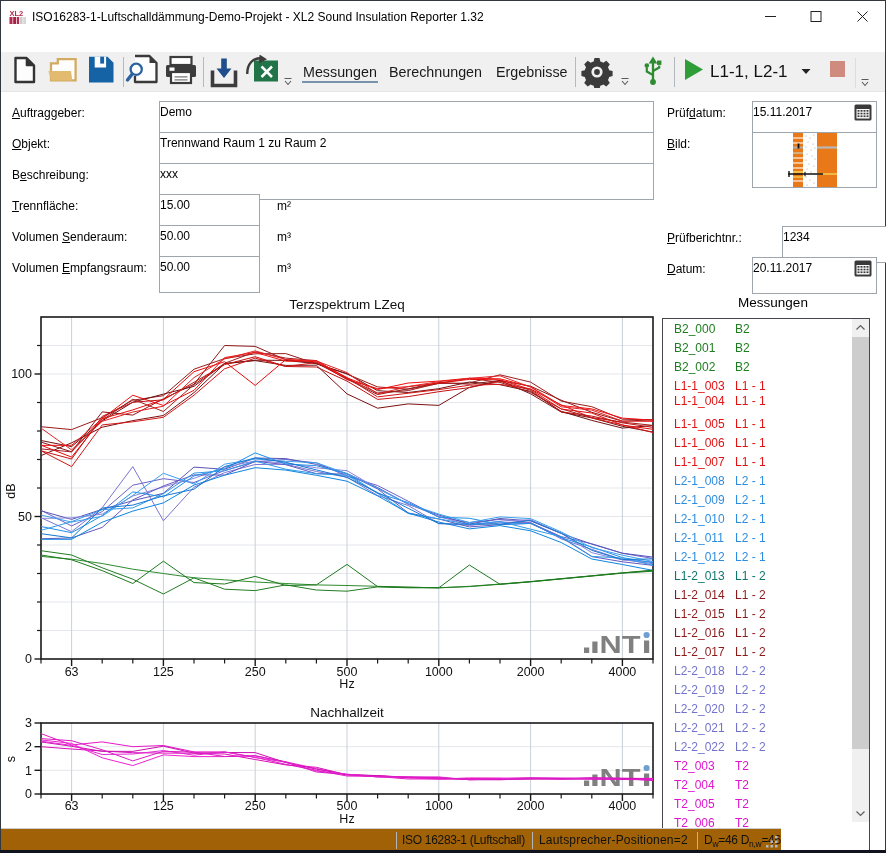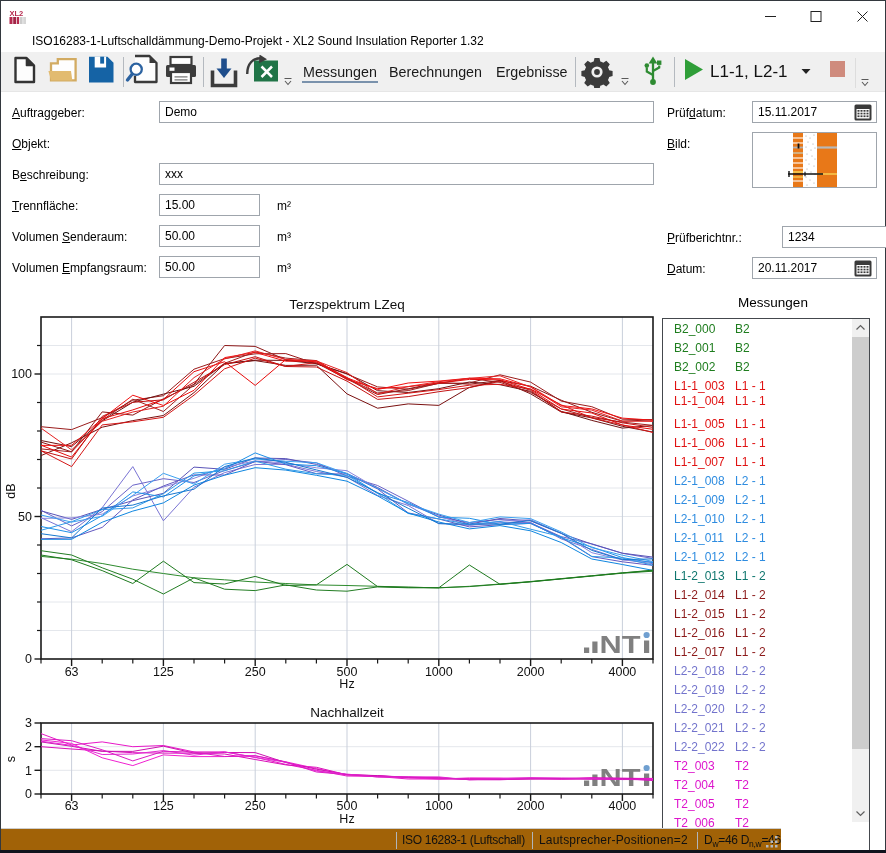--- a/index.html
+++ b/index.html
@@ -1,32 +1,32 @@
 <!DOCTYPE html>
 <html><head>
 <meta charset="utf-8">
 <style>
 * { margin:0; padding:0; box-sizing:border-box; }
 html,body { width:886px; height:853px; overflow:hidden; }
 body { font-family:"Liberation Sans", sans-serif; font-size:12px; color:#000; background:#fff; position:relative; }
 #win { position:absolute; left:0; top:0; width:886px; height:853px; border:1px solid #33383e; border-bottom:none; background:#fff; }
 #titlebar { position:absolute; left:0; top:0; width:884px; height:30px; background:#fff; }
-#title { position:absolute; left:31px; top:9px; font-size:12px; white-space:nowrap;margin-top:24px; }
+#title { position:absolute; left:31px; top:9px; font-size:12px; white-space:nowrap; }
 .winbtn { position:absolute; top:0; width:45px; height:30px; text-align:center; }
 #menubar { position:absolute; left:0; top:30px; width:884px; height:21px; background:#fff; }
 .mi { position:absolute; top:3px; font-size:12px; }
 #toolbar { position:absolute; left:0; top:51px; width:884px; height:40px; background:#f0f0f0; border-bottom:1px solid #e6e6e6; }
 .tsep { position:absolute; top:5px; width:1px; height:30px; background:#b4b9bf; }
 .tbtn { position:absolute; }
 .tab { position:absolute; top:12px; font-size:14.3px; color:#1a1a1a; }
 #tabline { position:absolute; left:301px; top:29px; width:76px; height:2px; background:#7a92ac; }
 .chev { position:absolute; }
 #seltext { position:absolute; left:709px; top:10px; font-size:17px; color:#111; }
 .label { position:absolute; font-size:12px; white-space:nowrap; }
-.input { position:absolute; height:22px; border:1px solid #9fa5ac; background:#fff; font-size:12px; line-height:20px; padding-left:5px; white-space:nowrap; }
+.input { position:absolute; height:37px; border:1px solid #9fa5ac; background:#fff; font-size:12px; line-height:20px; white-space:nowrap; }
 .unit { position:absolute; font-size:12px;padding-left:12px; }
 .cal { position:absolute; }
 #bildbox { position:absolute; left:751px; top:131px; width:125px; height:56px; border:1px solid #9fa5ac; background:#fff; }
 #c1 { position:absolute; left:0; top:290px; }
 #c2 { position:absolute; left:0; top:700px; }
 #listtitle { position:absolute; left:668px; top:294px; width:208px; text-align:center; font-size:13.5px; }
 #listbox { position:absolute; left:661px; top:317px; width:208px; height:635px; border:1px solid #44484d; background:#fff; overflow:hidden; }
 .lr { position:absolute; left:0; width:190px; height:19px; font-size:12px; line-height:19px; }
 .lr .c1 { position:absolute; left:11px; }
 .lr .c2 { position:absolute; left:72px; }
@@ -154,20 +154,21 @@
     <div class="tbtn" style="position:absolute;left:829px;top:9px;width:15px;height:16px;background:#cf8b7d"></div>
     <div style="position:absolute;left:854px;top:6px;width:1px;height:30px;background:#dddddd"></div>
     <svg class="chev" style="left:860px;top:27px" width="8" height="8">
         <path d="M0.5 0.5 h7 M1 3 L4 6.5 L7 3" fill="none" stroke="#5a5a5a" stroke-width="1.1"></path>
       </svg>
   </div>
 
   <div class="label" style="left:11px;top:105px"><u>A</u>uftraggeber:</div>
   <div class="input" style="left:158px;top:100px;width:495px">Demo</div>
   <div class="label" style="left:11px;top:136px"><u>O</u>bjekt:</div>
+  <div class="input" style="left:158px;top:131px;width:495px">Trennwand Raum 1 zu Raum 2</div>
   <div class="label" style="left:11px;top:167px">B<u>e</u>schreibung:</div>
   <div class="input" style="left:158px;top:162px;width:495px">xxx</div>
   <div class="label" style="left:11px;top:198px"><u>T</u>rennfläche:</div>
   <div class="input" style="left:158px;top:193px;width:101px">15.00</div>
   <div class="unit" style="left:264px;top:198px">m²</div>
   <div class="label" style="left:11px;top:229px">Volumen <u>S</u>enderaum:</div>
   <div class="input" style="left:158px;top:224px;width:101px">50.00</div>
   <div class="unit" style="left:264px;top:229px">m³</div>
   <div class="label" style="left:11px;top:260px">Volumen <u>E</u>mpfangsraum:</div>
   <div class="input" style="left:158px;top:255px;width:101px">50.00</div>

